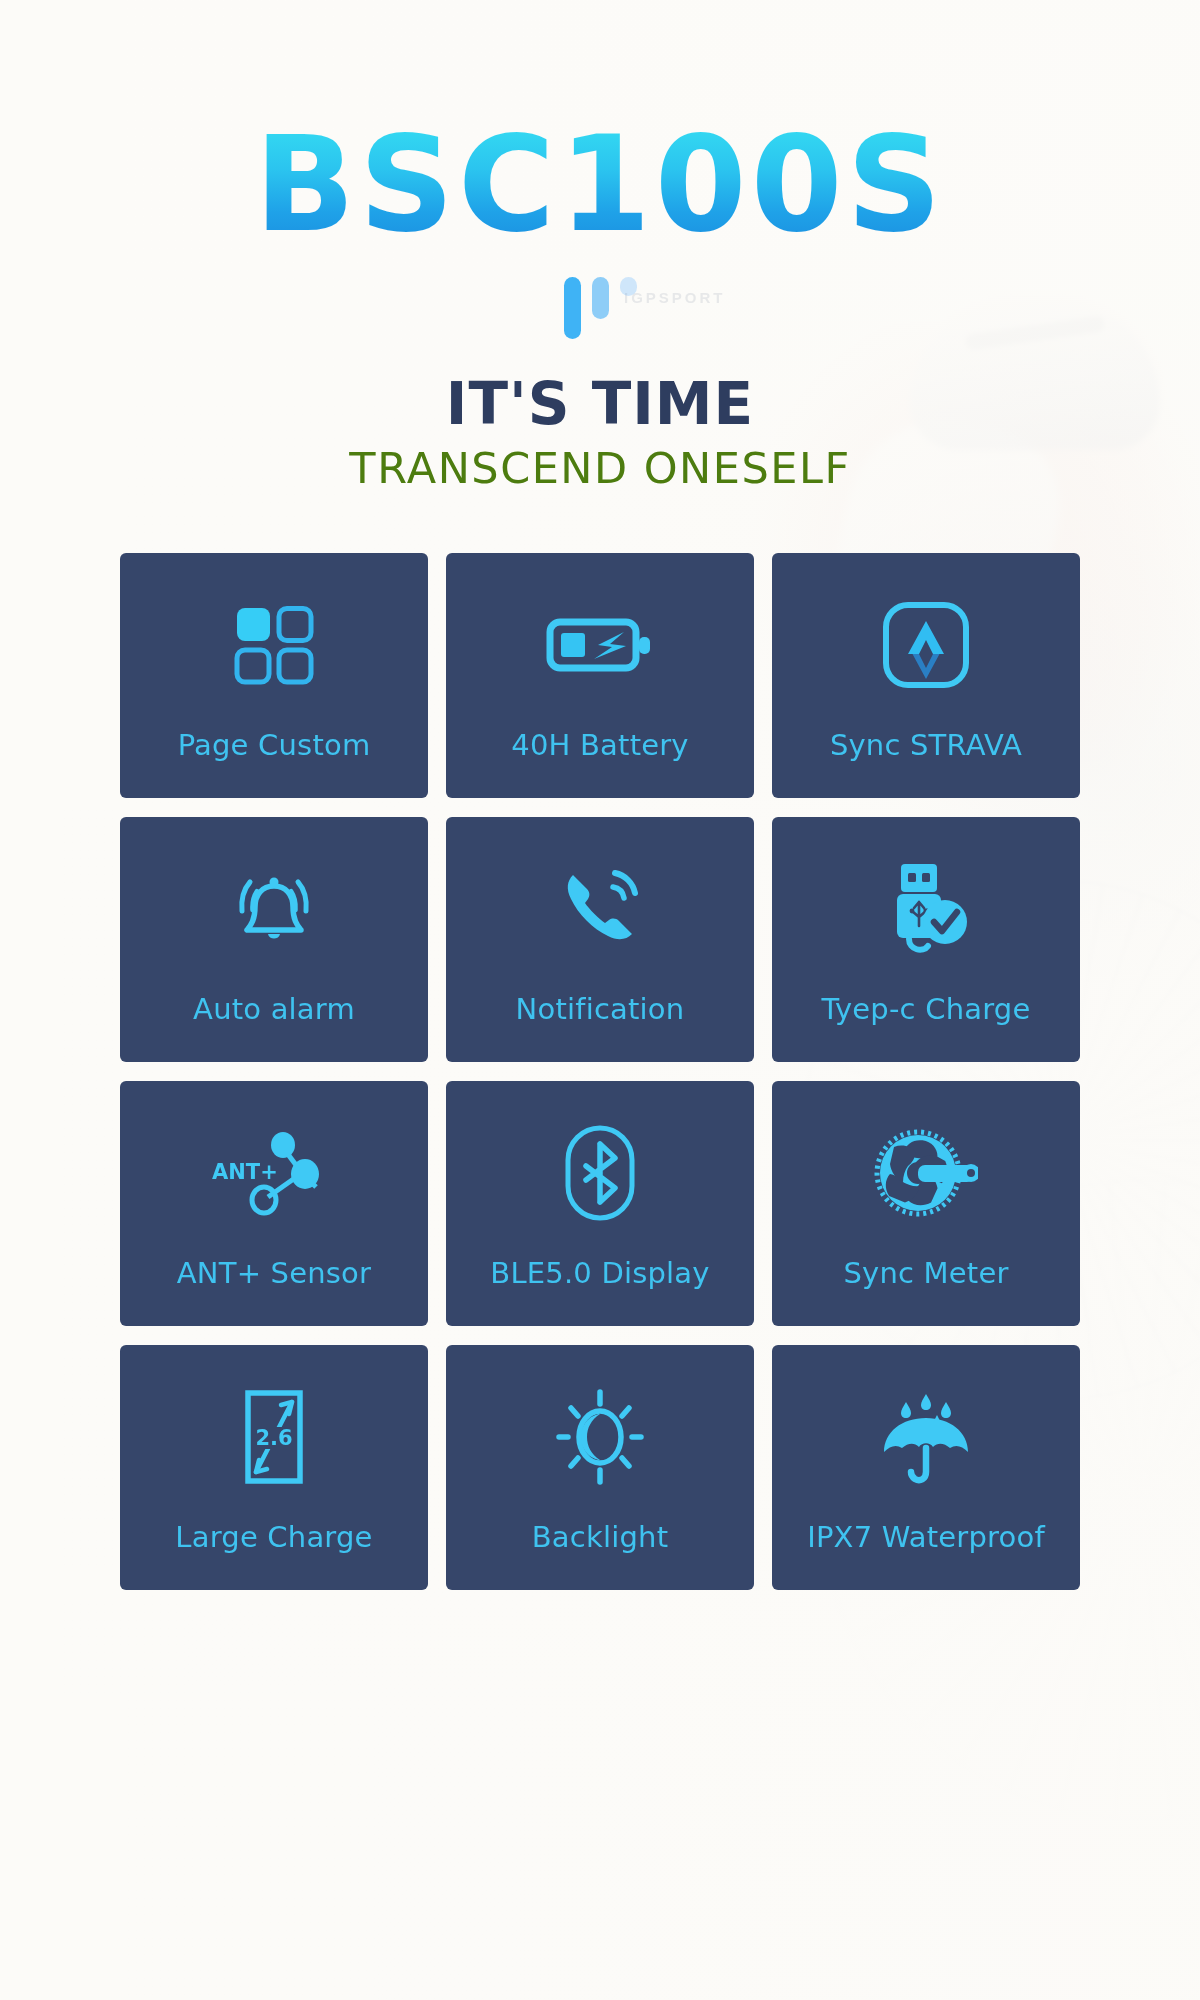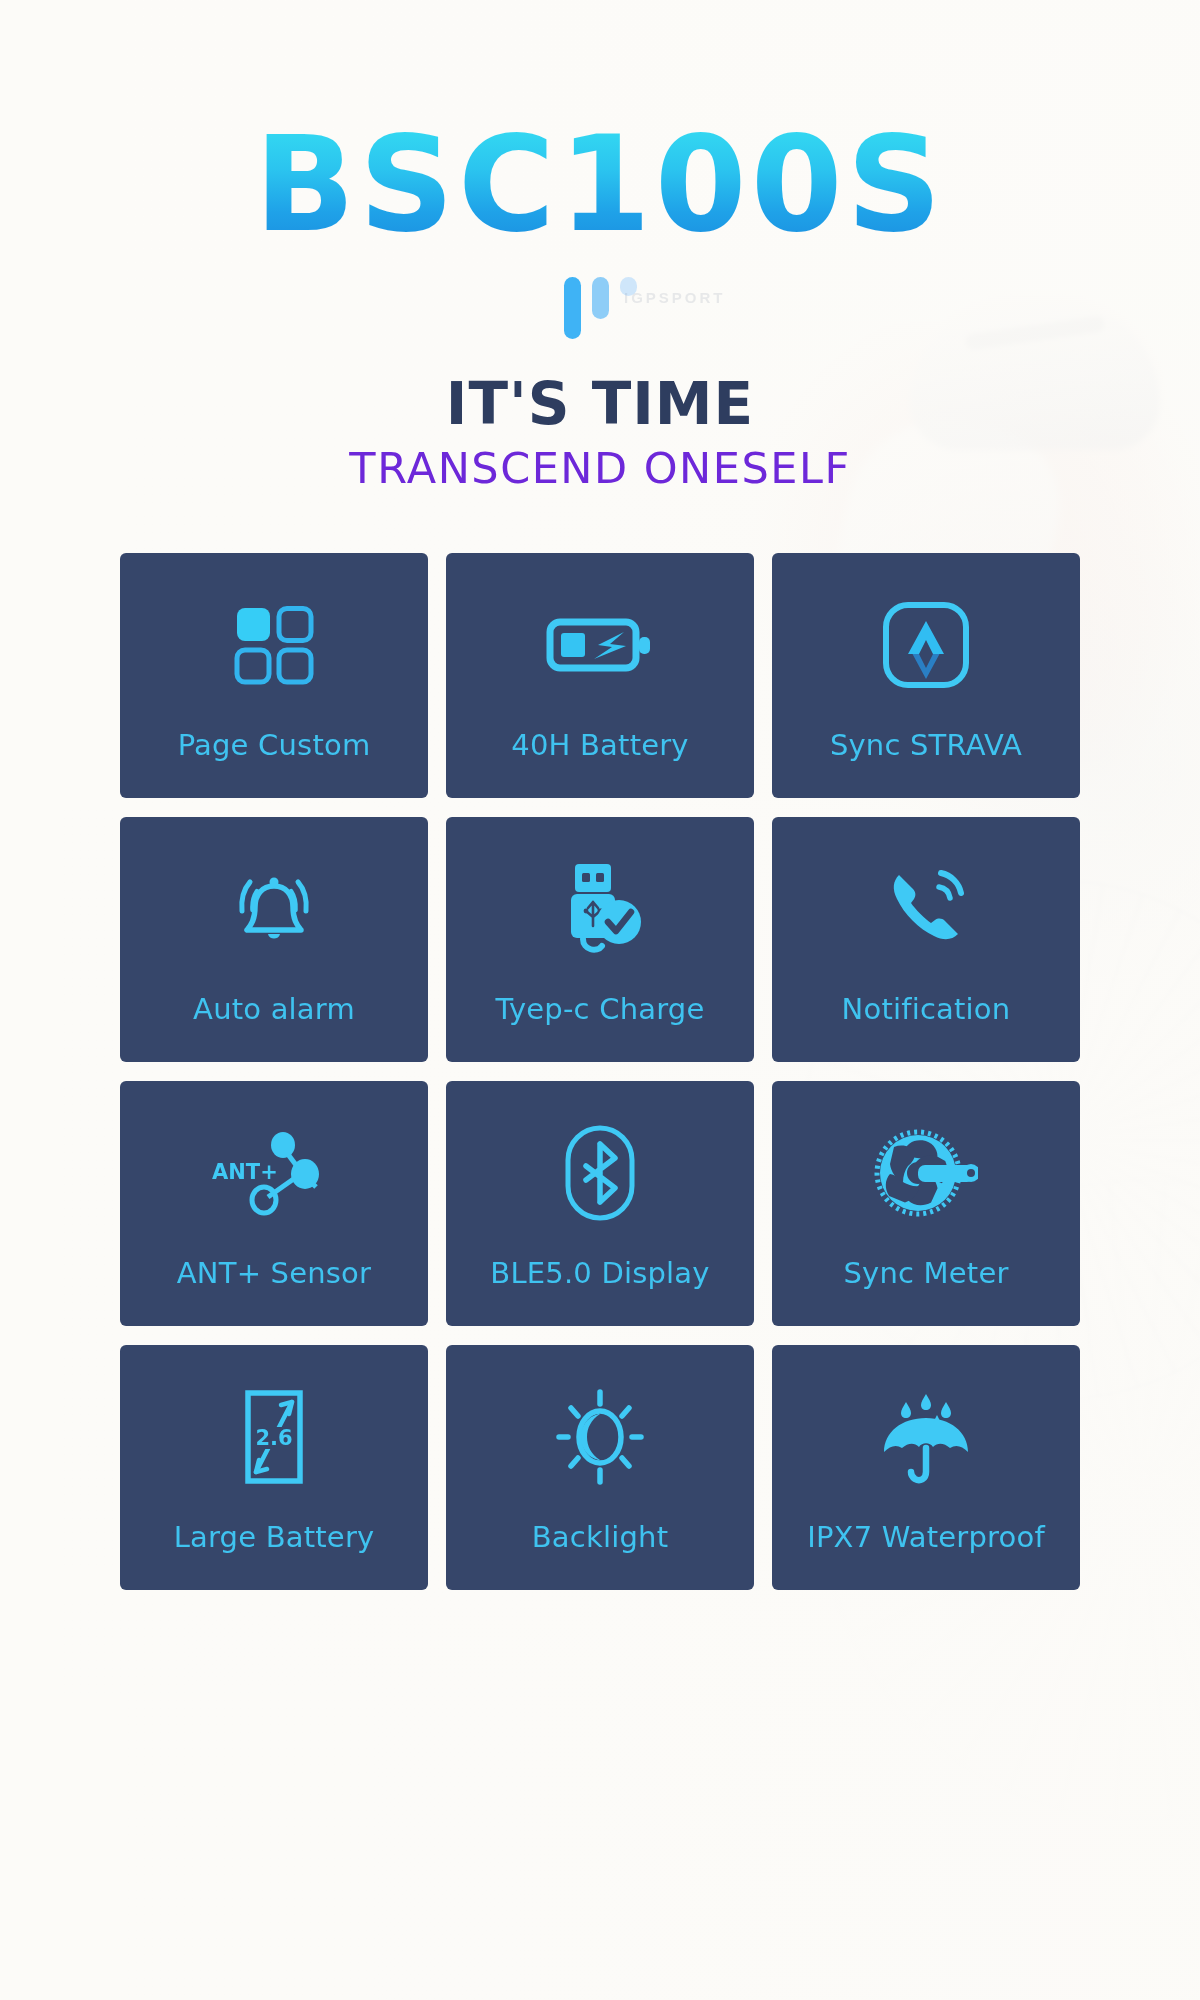--- a/index.html
+++ b/index.html
@@ -159,21 +159,21 @@
     letter-spacing: 1px;
     color: #2e3d5f;
     line-height: 1.02;
     font-family: "DejaVu Sans", sans-serif;
   }
   .tagline-sub {
     margin-top: 8px;
     font-size: 43px;
     font-weight: 400;
     letter-spacing: 1.5px;
-    color: #6d28d9;
+    color: #4d7c0f;
     font-family: "DejaVu Sans", sans-serif;
   }
 
   
   .grid {
     margin: 60px auto 0;
     width: 960px;
     display: grid;
     grid-template-columns: repeat(3, 1fr);
     gap: 19px 18px;
@@ -285,49 +285,49 @@
           <path d="M50 22 C38 22 31 31 31 43 C31 57 26 62 23 66 L77 66 C74 62 69 57 69 43 C69 31 62 22 50 22 Z" stroke="#3fc9f5" stroke-width="5.5" stroke-linejoin="round"></path>
           <path d="M44 70 C45 76 55 76 56 70 Z" fill="#3fc9f5"></path>
           <circle cx="50" cy="18" r="4.5" fill="#3fc9f5"></circle>
           <path d="M26 18 C19 26 17 36 18 47" stroke="#3fc9f5" stroke-width="5" stroke-linecap="round"></path>
           <path d="M74 18 C81 26 83 36 82 47" stroke="#3fc9f5" stroke-width="5" stroke-linecap="round"></path>
           <path d="M33 27 C29 33 28 39 28.5 46" stroke="#3fc9f5" stroke-width="4.5" stroke-linecap="round"></path>
           <path d="M67 27 C71 33 72 39 71.5 46" stroke="#3fc9f5" stroke-width="4.5" stroke-linecap="round"></path>
         </svg>
       </div>
       <div class="card-label">Auto alarm</div>
+    </div>
+
+    <div class="card">
+      <div class="card-icon">
+        <svg width="94" height="92" viewBox="0 0 94 92" fill="none">
+          <path d="M20 12 C14 18 13 26 18 36 C25 51 40 66 55 73 C65 78 73 77 79 71 L66 58 C63 55 59 55 56 57 L52 60 C46 56 36 46 32 40 L35 36 C37 33 37 29 34 26 Z" fill="#3fc9f5"></path>
+          <path d="M62 10 C72 12 80 20 82 30" stroke="#3fc9f5" stroke-width="6" stroke-linecap="round" fill="none"></path>
+          <path d="M60 24 C66 25 70 29 71 35" stroke="#3fc9f5" stroke-width="5.5" stroke-linecap="round" fill="none"></path>
+        </svg>
+      </div>
+      <div class="card-label">Notification</div>
     </div>
 
     <div class="card">
       <div class="card-icon">
         <svg width="94" height="98" viewBox="0 0 94 98" fill="none">
           <rect x="22" y="4" width="36" height="28" rx="4" fill="#3fc9f5"></rect>
           <rect x="29" y="13" width="8" height="9" rx="1.5" fill="#36466a"></rect>
           <rect x="43" y="13" width="8" height="9" rx="1.5" fill="#36466a"></rect>
           <rect x="18" y="34" width="44" height="44" rx="6" fill="#3fc9f5"></rect>
           <path d="M40 42 L40 66 M40 42 L35 48 M40 42 L45 48 M40 57 L33 51 M40 57 L47 51" stroke="#36466a" stroke-width="2.6" stroke-linecap="round" stroke-linejoin="round"></path>
           <circle cx="33" cy="51" r="2.4" fill="#36466a"></circle>
           <rect cx="47" x="44.6" y="48.6" width="4.8" height="4.8" rx="1" fill="#36466a"></rect>
           <path d="M30 79 C30 90 44 93 49 86" stroke="#3fc9f5" stroke-width="6" stroke-linecap="round" fill="none"></path>
           <circle cx="66" cy="62" r="22" fill="#3fc9f5"></circle>
           <path d="M55 62 L63 71 L78 52" stroke="#36466a" stroke-width="6.5" stroke-linecap="round" stroke-linejoin="round" fill="none"></path>
         </svg>
       </div>
       <div class="card-label">Tyep-c Charge</div>
-    </div>
-
-    <div class="card">
-      <div class="card-icon">
-        <svg width="94" height="92" viewBox="0 0 94 92" fill="none">
-          <path d="M20 12 C14 18 13 26 18 36 C25 51 40 66 55 73 C65 78 73 77 79 71 L66 58 C63 55 59 55 56 57 L52 60 C46 56 36 46 32 40 L35 36 C37 33 37 29 34 26 Z" fill="#3fc9f5"></path>
-          <path d="M62 10 C72 12 80 20 82 30" stroke="#3fc9f5" stroke-width="6" stroke-linecap="round" fill="none"></path>
-          <path d="M60 24 C66 25 70 29 71 35" stroke="#3fc9f5" stroke-width="5.5" stroke-linecap="round" fill="none"></path>
-        </svg>
-      </div>
-      <div class="card-label">Notification</div>
     </div>
 
     <div class="card">
       <div class="card-icon">
         <svg width="136" height="92" viewBox="0 0 136 92" fill="none">
           <text x="6" y="52" font-family="DejaVu Sans, sans-serif" font-size="21" font-weight="700" fill="#3fc9f5">ANT+</text>
           <line x1="78" y1="22" x2="96" y2="46" stroke="#3fc9f5" stroke-width="5"></line>
           <line x1="96" y1="46" x2="110" y2="60" stroke="#3fc9f5" stroke-width="5"></line>
           <line x1="96" y1="46" x2="62" y2="70" stroke="#3fc9f5" stroke-width="5"></line>
           <ellipse cx="77" cy="18" rx="12" ry="13" fill="#3fc9f5"></ellipse>
@@ -377,21 +377,21 @@
       <div class="card-icon">
         <svg width="84" height="98" viewBox="0 0 84 98" fill="none">
           <rect x="16" y="5" width="52" height="88" stroke="#3fc9f5" stroke-width="5.5" fill="none"></rect>
           <path d="M24 84 L60 14" stroke="#3fc9f5" stroke-width="4.5" stroke-linecap="round"></path>
           <path d="M60 14 L49 17 M60 14 L57 26" stroke="#3fc9f5" stroke-width="4.5" stroke-linecap="round"></path>
           <path d="M24 84 L35 81 M24 84 L27 72" stroke="#3fc9f5" stroke-width="4.5" stroke-linecap="round"></path>
           <rect x="22" y="39" width="42" height="22" fill="#36466a"></rect>
           <text x="42" y="57" text-anchor="middle" font-family="DejaVu Sans, sans-serif" font-size="21" font-weight="700" fill="#3fc9f5">2.6</text>
         </svg>
       </div>
-      <div class="card-label">Large Battery</div>
+      <div class="card-label">Large Charge</div>
     </div>
 
     <div class="card">
       <div class="card-icon">
         <svg width="98" height="98" viewBox="0 0 98 98" fill="none">
           <ellipse cx="49" cy="49" rx="21" ry="26" stroke="#3fc9f5" stroke-width="5.5" fill="none"></ellipse>
           <path d="M49 26 C40 32 36 40 36 49 C36 58 40 66 49 72 C44 72 30 66 30 49 C30 32 44 26 49 26 Z" fill="#3fc9f5"></path>
           <g stroke="#3fc9f5" stroke-width="5.5" stroke-linecap="round">
             <line x1="49" y1="4" x2="49" y2="16"></line>
             <line x1="49" y1="82" x2="49" y2="94"></line>

